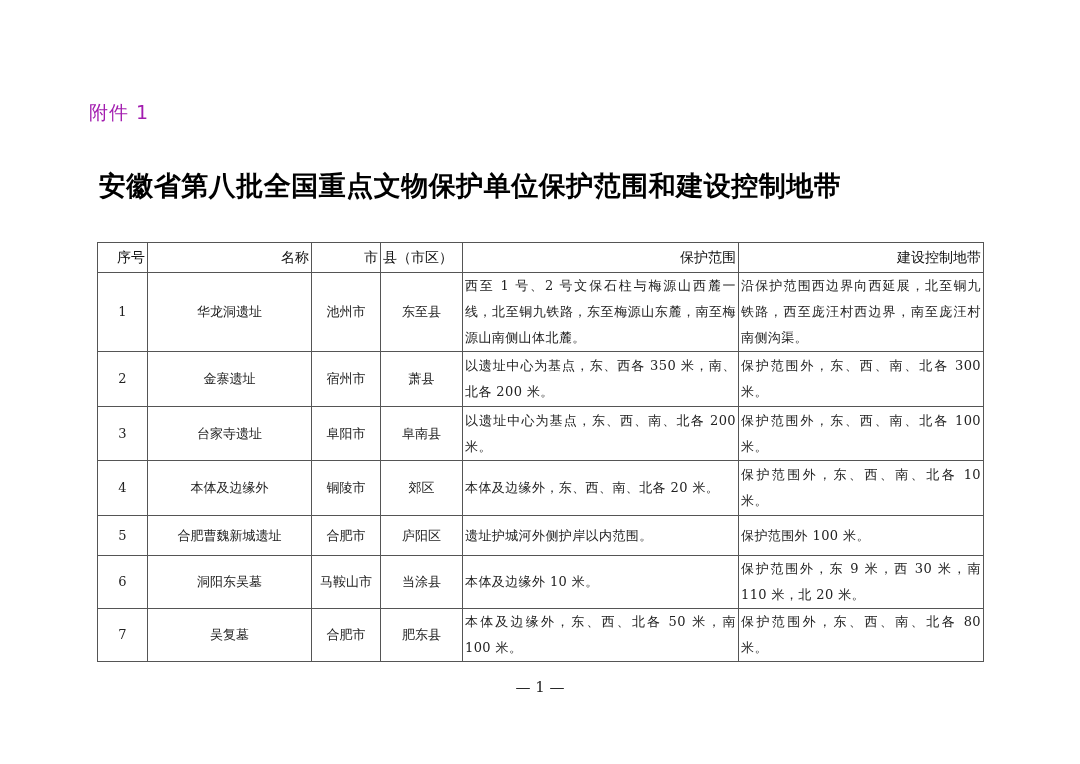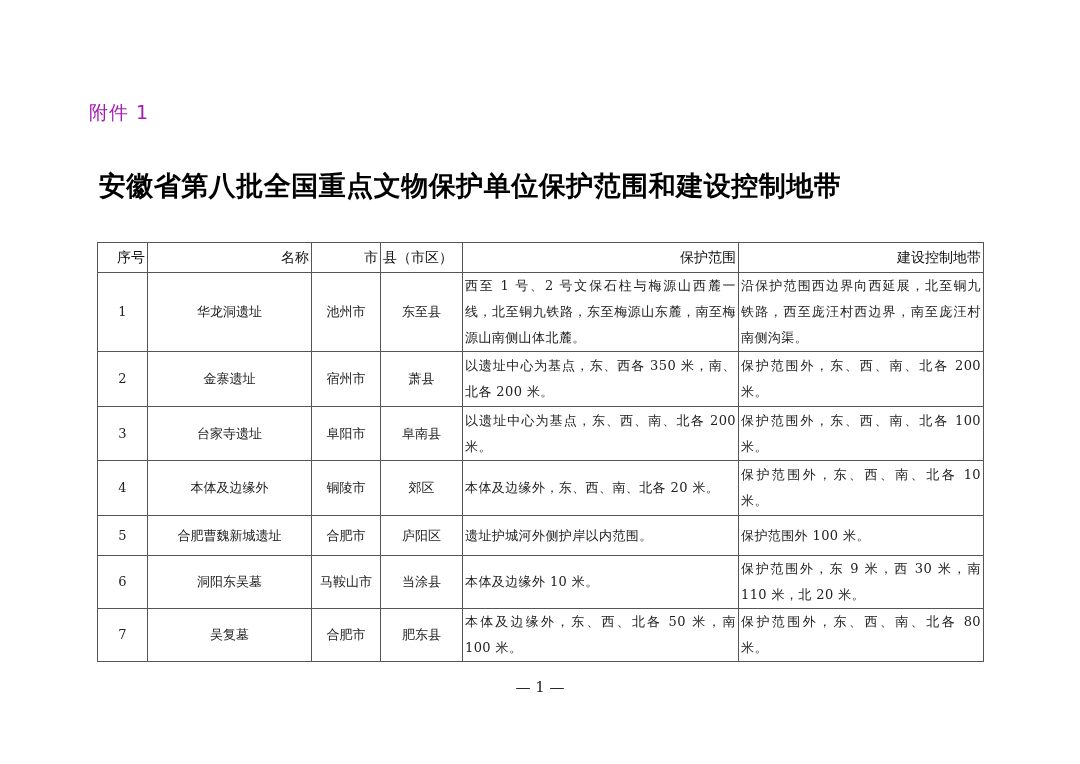--- a/index.html
+++ b/index.html
@@ -47,21 +47,21 @@
       <td class="c">东至县</td>
       <td class="j">西至 1 号、2 号文保石柱与梅源山西麓一线，北至铜九铁路，东至梅源山东麓，南至梅源山南侧山体北麓。</td>
       <td class="j">沿保护范围西边界向西延展，北至铜九铁路，西至庞汪村西边界，南至庞汪村南侧沟渠。</td>
     </tr>
     <tr style="height:55px;">
       <td class="c">2</td>
       <td class="c">金寨遗址</td>
       <td class="c">宿州市</td>
       <td class="c">萧县</td>
       <td class="j">以遗址中心为基点，东、西各 350 米，南、北各 200 米。</td>
-      <td class="j">保护范围外，东、西、南、北各 200 米。</td>
+      <td class="j">保护范围外，东、西、南、北各 300 米。</td>
     </tr>
     <tr style="height:54px;">
       <td class="c">3</td>
       <td class="c">台家寺遗址</td>
       <td class="c">阜阳市</td>
       <td class="c">阜南县</td>
       <td class="j">以遗址中心为基点，东、西、南、北各 200 米。</td>
       <td class="j">保护范围外，东、西、南、北各 100 米。</td>
     </tr>
     <tr style="height:55px;">

